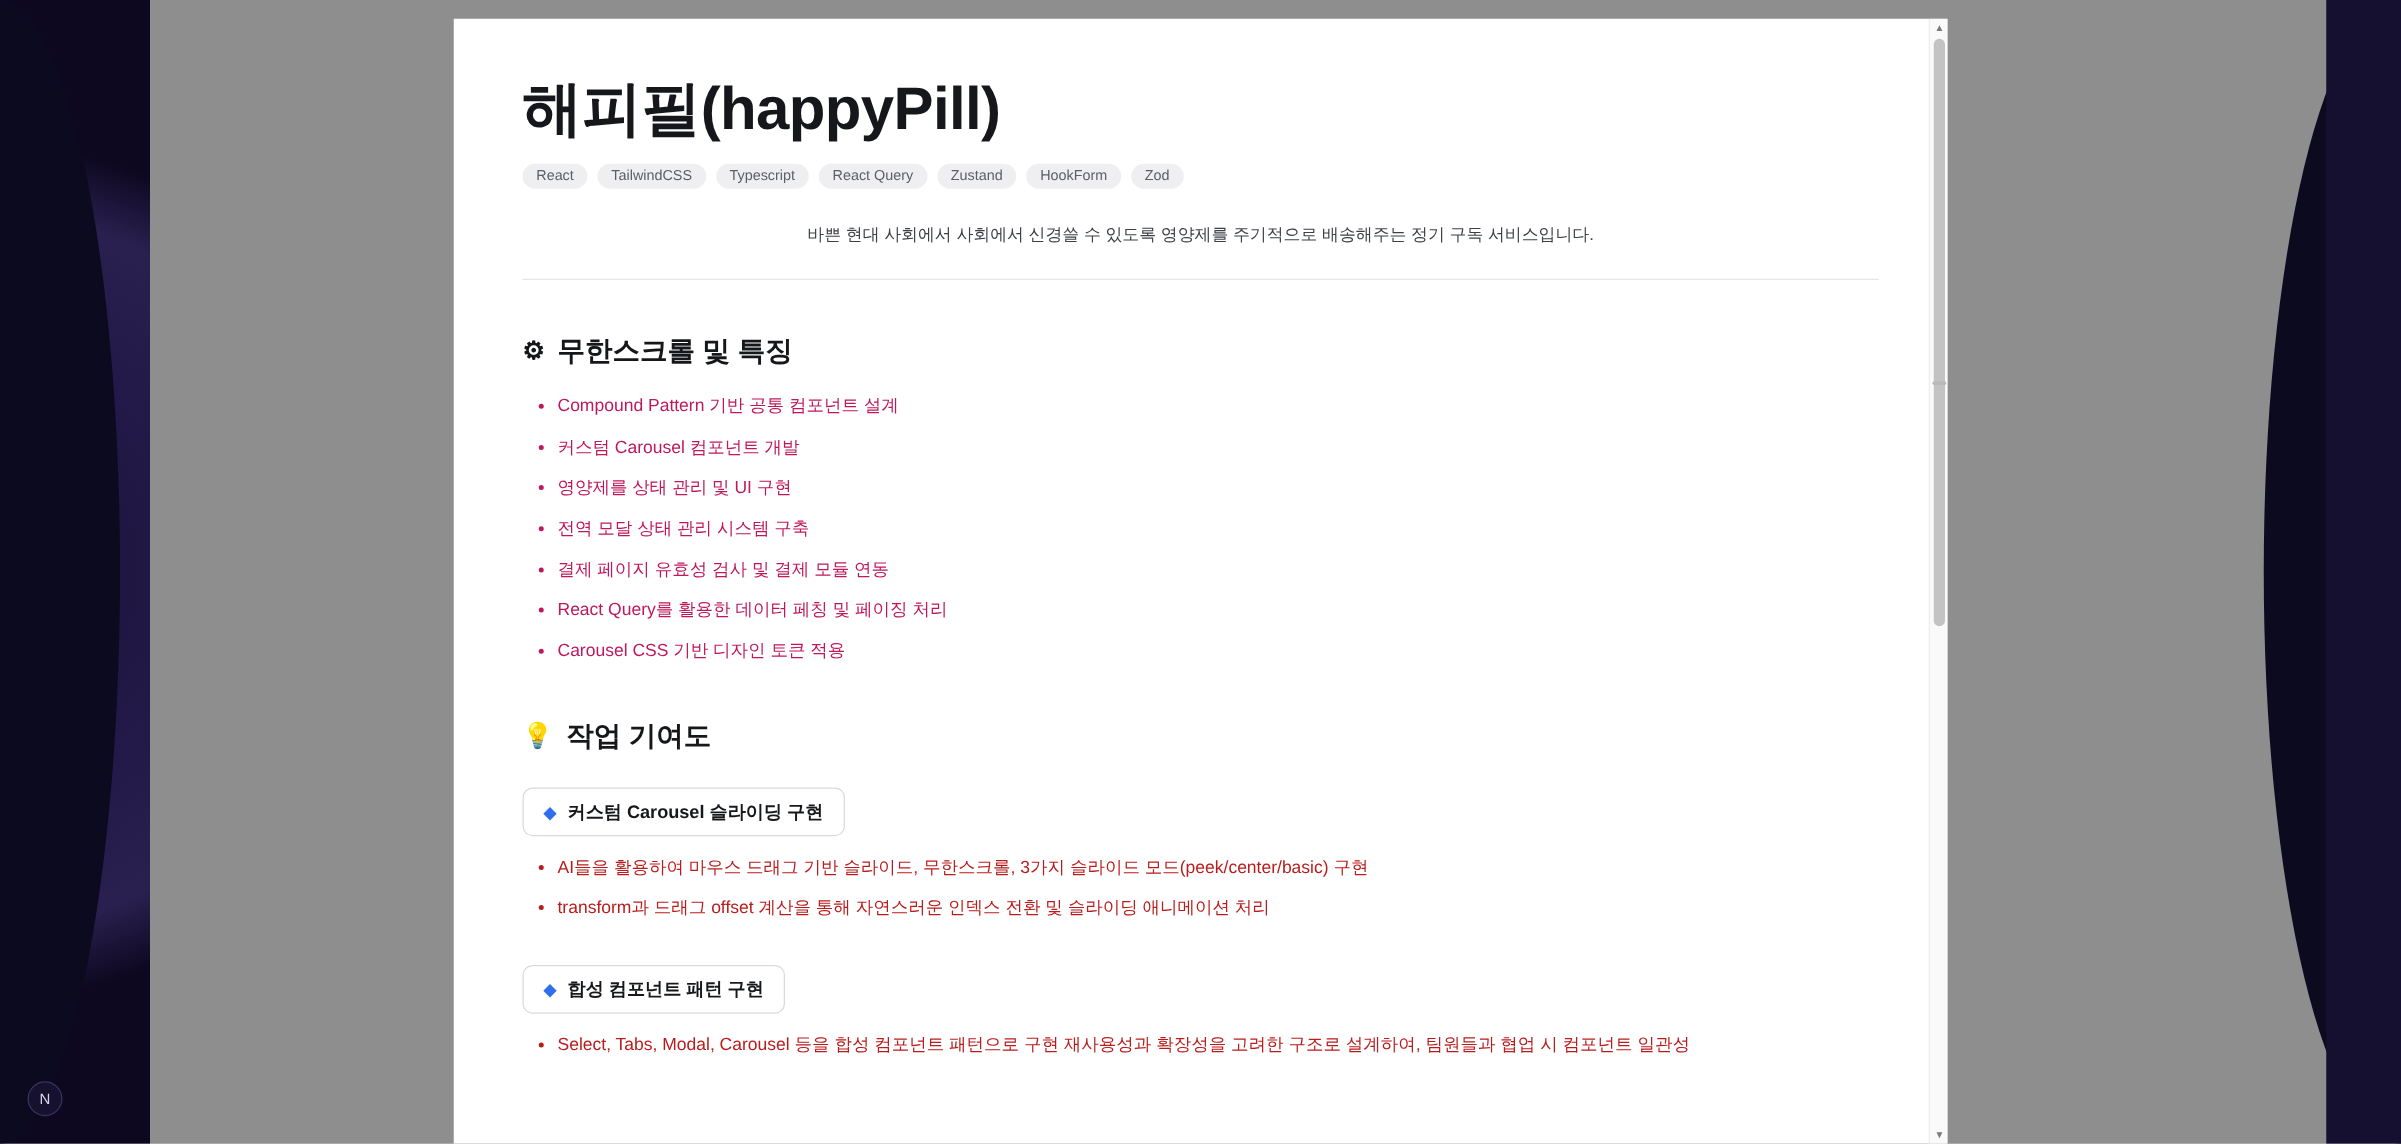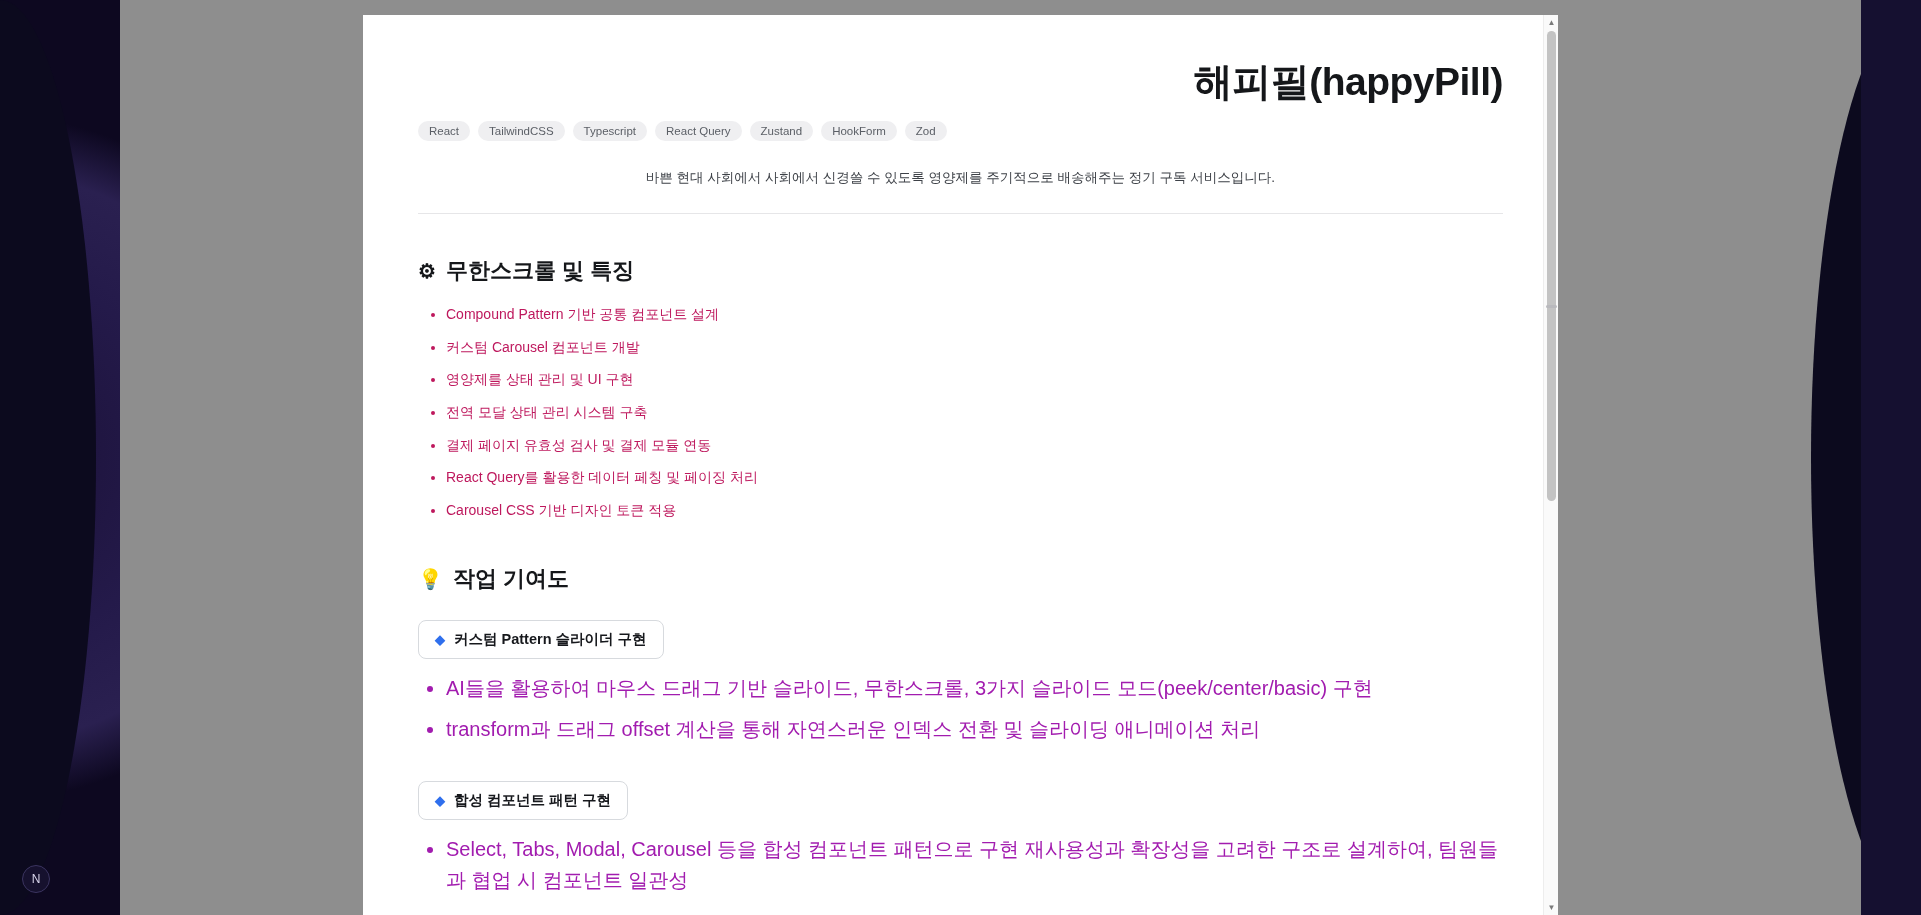--- a/index.html
+++ b/index.html
@@ -62,22 +62,22 @@
   }
 
   .content {
     padding: 0 55px 0 55px;
     width: 1195px;
   }
 
   
   .doc-title {
     margin: 40px 0 0 0;
-    text-align: right;
-    font-size: 39px;
+    text-align: left;
+    font-size: 48px;
     font-weight: bold;
     color: #15171a;
     letter-spacing: -0.5px;
   }
 
   .badge-row {
     margin-top: 18px;
     display: flex;
     justify-content: center;
     gap: 10px;
@@ -158,22 +158,22 @@
     margin-top: 26px;
   }
   .contrib-chip .dia { color: #2f6fed; font-size: 13px; }
 
   ul.sub-bullets {
     margin: 14px 0 0 0;
     padding-left: 28px;
     list-style: disc;
   }
   ul.sub-bullets li {
-    font-size: 20px;
-    color: #a21caf;
+    font-size: 14px;
+    color: #b91c1c;
     line-height: 1.55;
     margin-bottom: 10px;
   }
 
   
   .scrollbar {
     position: absolute;
     right: 0; top: 0;
     width: 15px; height: 900px;
     background: #fafafa;
@@ -253,21 +253,21 @@
     </ul>
 
     <h2 class="section-heading">
       <span class="sec-icon">💡</span>
       <span>작업 기여도</span>
     </h2>
 
     <div>
       <div class="contrib-chip">
         <span class="dia">◆</span>
-        <span>커스텀 Pattern 슬라이더 구현</span>
+        <span>커스텀 Carousel 슬라이딩 구현</span>
       </div>
       <ul class="sub-bullets">
         <li>AI들을 활용하여 마우스 드래그 기반 슬라이드, 무한스크롤, 3가지 슬라이드 모드(peek/center/basic) 구현</li>
         <li>transform과 드래그 offset 계산을 통해 자연스러운 인덱스 전환 및 슬라이딩 애니메이션 처리</li>
       </ul>
     </div>
 
     <div>
       <div class="contrib-chip">
         <span class="dia">◆</span>

